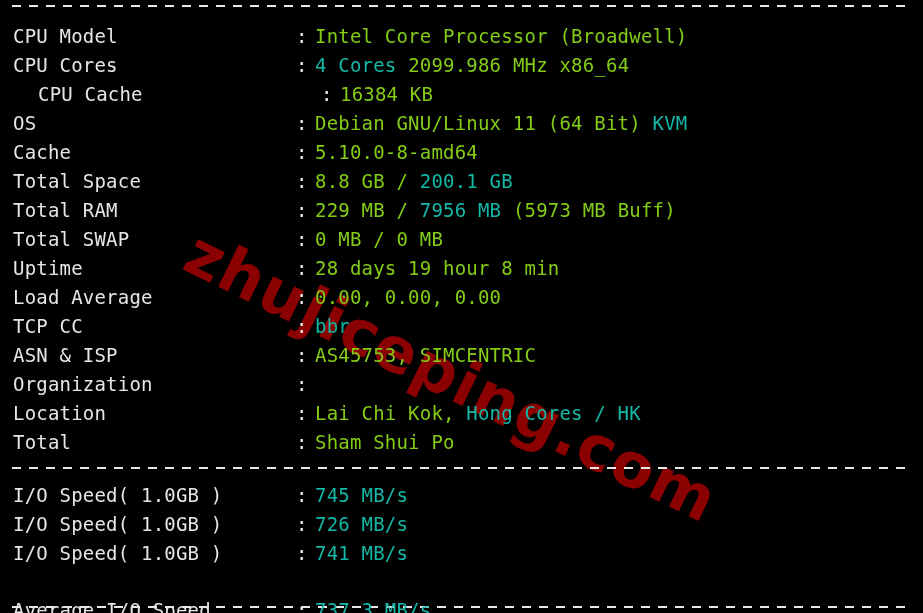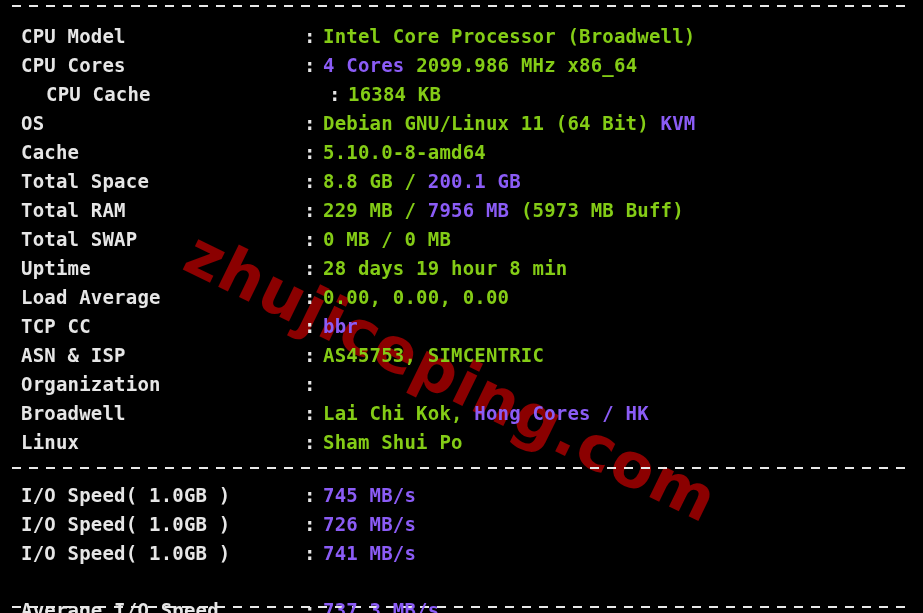--- a/index.html
+++ b/index.html
@@ -55,43 +55,42 @@
       transparent 9px, transparent 17px
     );
   }
   .rule-top    { top: 5px; }
   .rule-mid    { top: 467px; }
   .rule-bottom { top: 606px; }
 
   
   .row {
     position: absolute;
-    left: 8px;
+    left: 0;
     width: 749px;
     height: 29px;
     white-space: pre;
-    font-weight: bold;
   }
   .label {
     position: absolute;
     left: 13px;
     color: #e6e6e6;
   }
   .colon {
     position: absolute;
     left: 296px;
     color: #e6e6e6;
   }
   .value {
     position: absolute;
     left: 315px;
     white-space: pre;
   }
   .c  { color: #84cc16; }   
-  .y  { color: #8b5cf6; }   
+  .y  { color: #14b8a6; }   
 </style>
 </head>
 <body>
 
 <div id="terminal">
 
   <div id="watermark">zhujiceping.com</div>
 
   <div id="content">
 
@@ -106,22 +105,22 @@
         <div class="row" style="top: 109px;"><span class="label">OS</span><span class="colon">:</span><span class="value"><span class="c">Debian GNU/Linux 11 (64 Bit) </span><span class="y">KVM</span></span></div>
         <div class="row" style="top: 138px;"><span class="label">Cache</span><span class="colon">:</span><span class="value"><span class="c">5.10.0-8-amd64</span></span></div>
         <div class="row" style="top: 167px;"><span class="label">Total Space</span><span class="colon">:</span><span class="value"><span class="c">8.8 GB / </span><span class="y">200.1 GB</span></span></div>
         <div class="row" style="top: 196px;"><span class="label">Total RAM</span><span class="colon">:</span><span class="value"><span class="c">229 MB / </span><span class="y">7956 MB </span><span class="c">(5973 MB Buff)</span></span></div>
         <div class="row" style="top: 225px;"><span class="label">Total SWAP</span><span class="colon">:</span><span class="value"><span class="c">0 MB / 0 MB</span></span></div>
         <div class="row" style="top: 254px;"><span class="label">Uptime</span><span class="colon">:</span><span class="value"><span class="c">28 days 19 hour 8 min</span></span></div>
         <div class="row" style="top: 283px;"><span class="label">Load Average</span><span class="colon">:</span><span class="value"><span class="c">0.00, 0.00, 0.00</span></span></div>
         <div class="row" style="top: 312px;"><span class="label">TCP CC</span><span class="colon">:</span><span class="value"><span class="y">bbr</span></span></div>
         <div class="row" style="top: 341px;"><span class="label">ASN &amp; ISP</span><span class="colon">:</span><span class="value"><span class="c">AS45753, SIMCENTRIC</span></span></div>
         <div class="row" style="top: 370px;"><span class="label">Organization</span><span class="colon">:</span><span class="value"></span></div>
-        <div class="row" style="top: 399px;"><span class="label">Broadwell</span><span class="colon">:</span><span class="value"><span class="c">Lai Chi Kok, </span><span class="y">Hong Cores / HK</span></span></div>
-        <div class="row" style="top: 428px;"><span class="label">Linux</span><span class="colon">:</span><span class="value"><span class="c">Sham Shui Po</span></span></div>
+        <div class="row" style="top: 399px;"><span class="label">Location</span><span class="colon">:</span><span class="value"><span class="c">Lai Chi Kok, </span><span class="y">Hong Cores / HK</span></span></div>
+        <div class="row" style="top: 428px;"><span class="label">Total</span><span class="colon">:</span><span class="value"><span class="c">Sham Shui Po</span></span></div>
       </div>
     <div id="io-speed-block">
         <div class="row" style="top: 481px;"><span class="label">I/O Speed( 1.0GB )</span><span class="colon">:</span><span class="value"><span class="y">745 MB/s</span></span></div>
         <div class="row" style="top: 510px;"><span class="label">I/O Speed( 1.0GB )</span><span class="colon">:</span><span class="value"><span class="y">726 MB/s</span></span></div>
         <div class="row" style="top: 539px;"><span class="label">I/O Speed( 1.0GB )</span><span class="colon">:</span><span class="value"><span class="y">741 MB/s</span></span></div>
         <div class="row" style="top: 568px; margin-top: 28px;"><span class="label">Average I/O Speed</span><span class="colon">:</span><span class="value"><span class="y">737.3 MB/s</span></span></div>
       </div>
 
   </div>
 </div>

